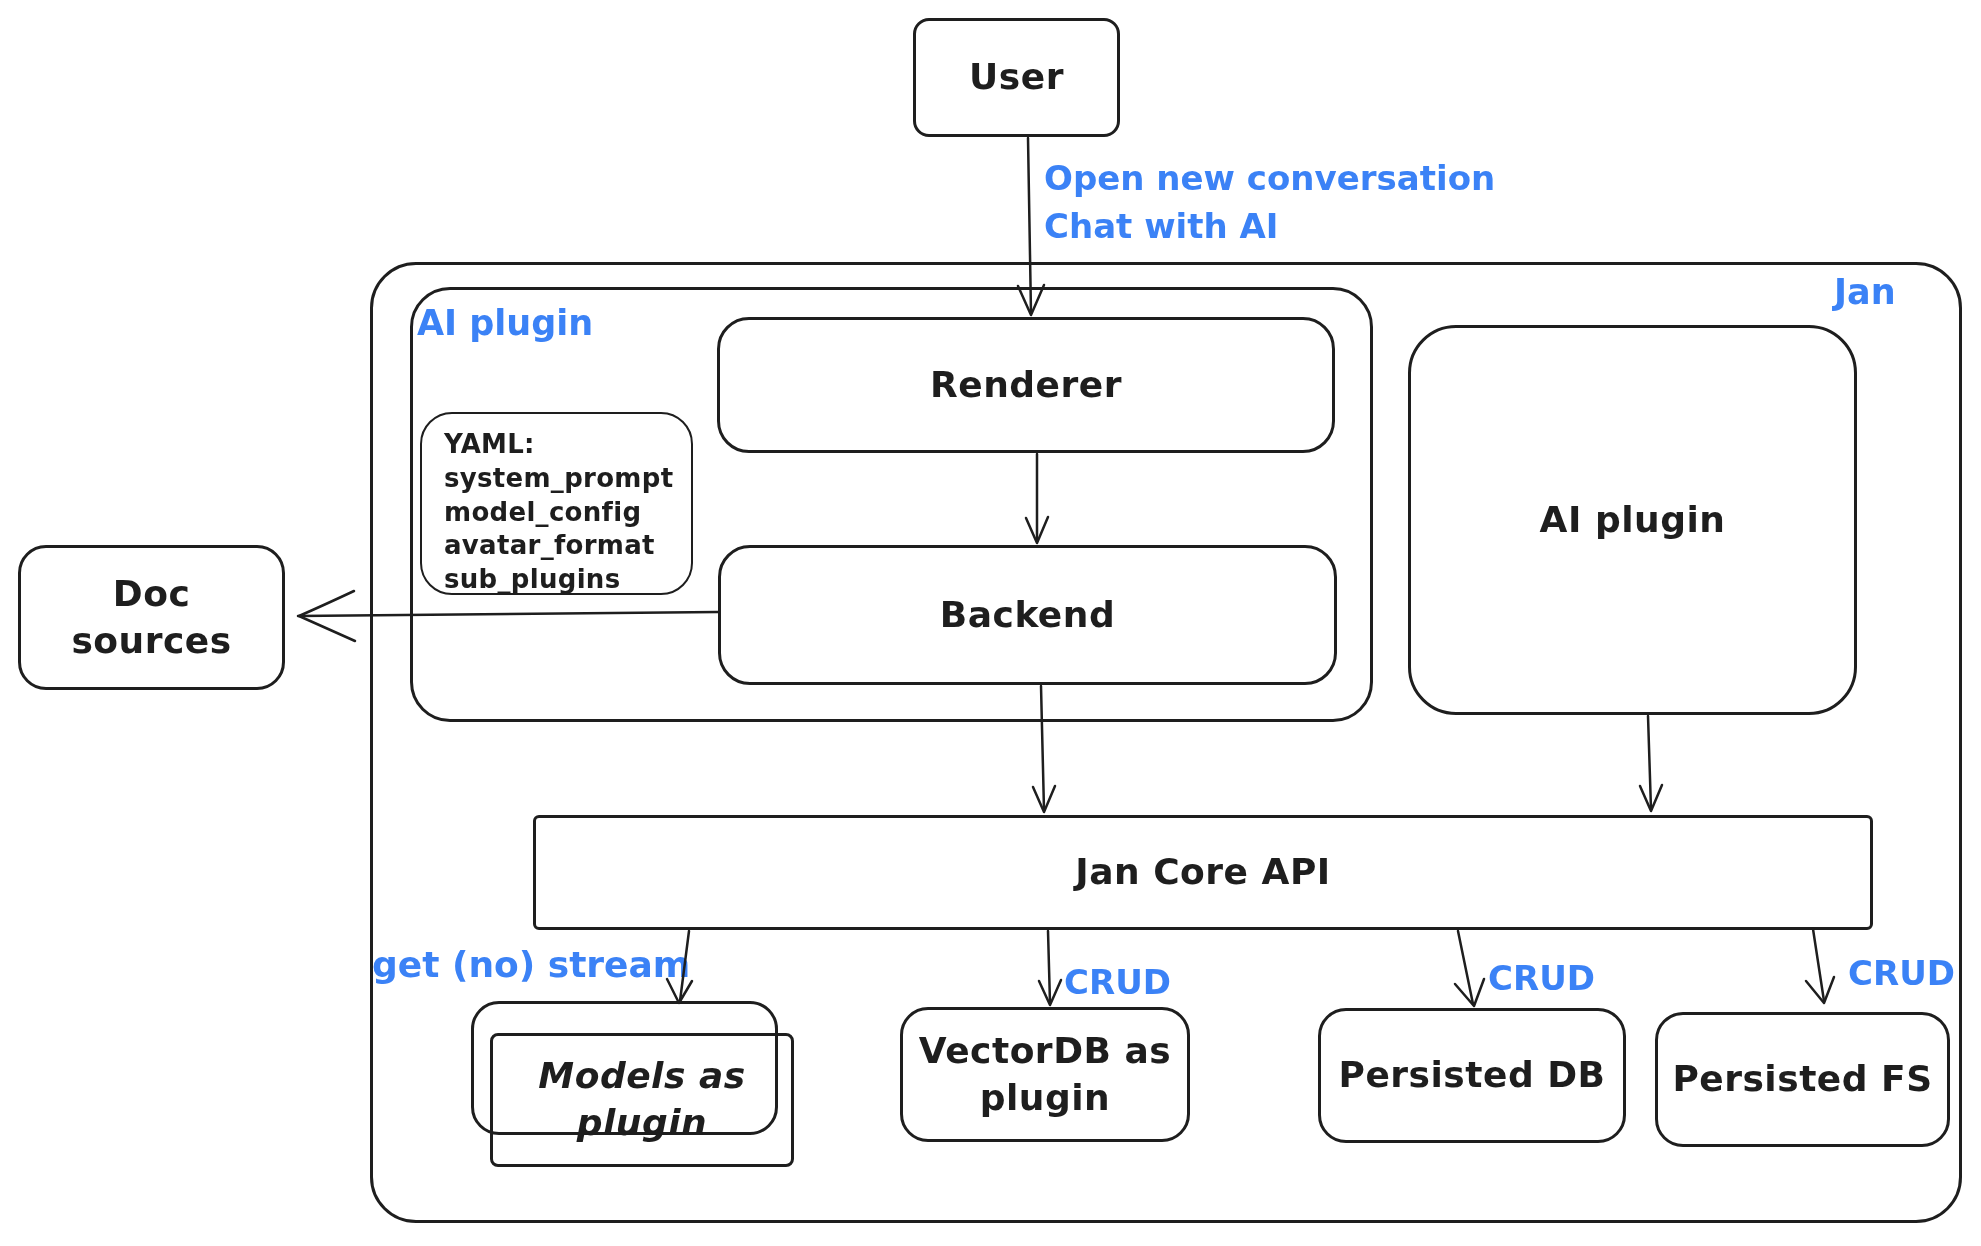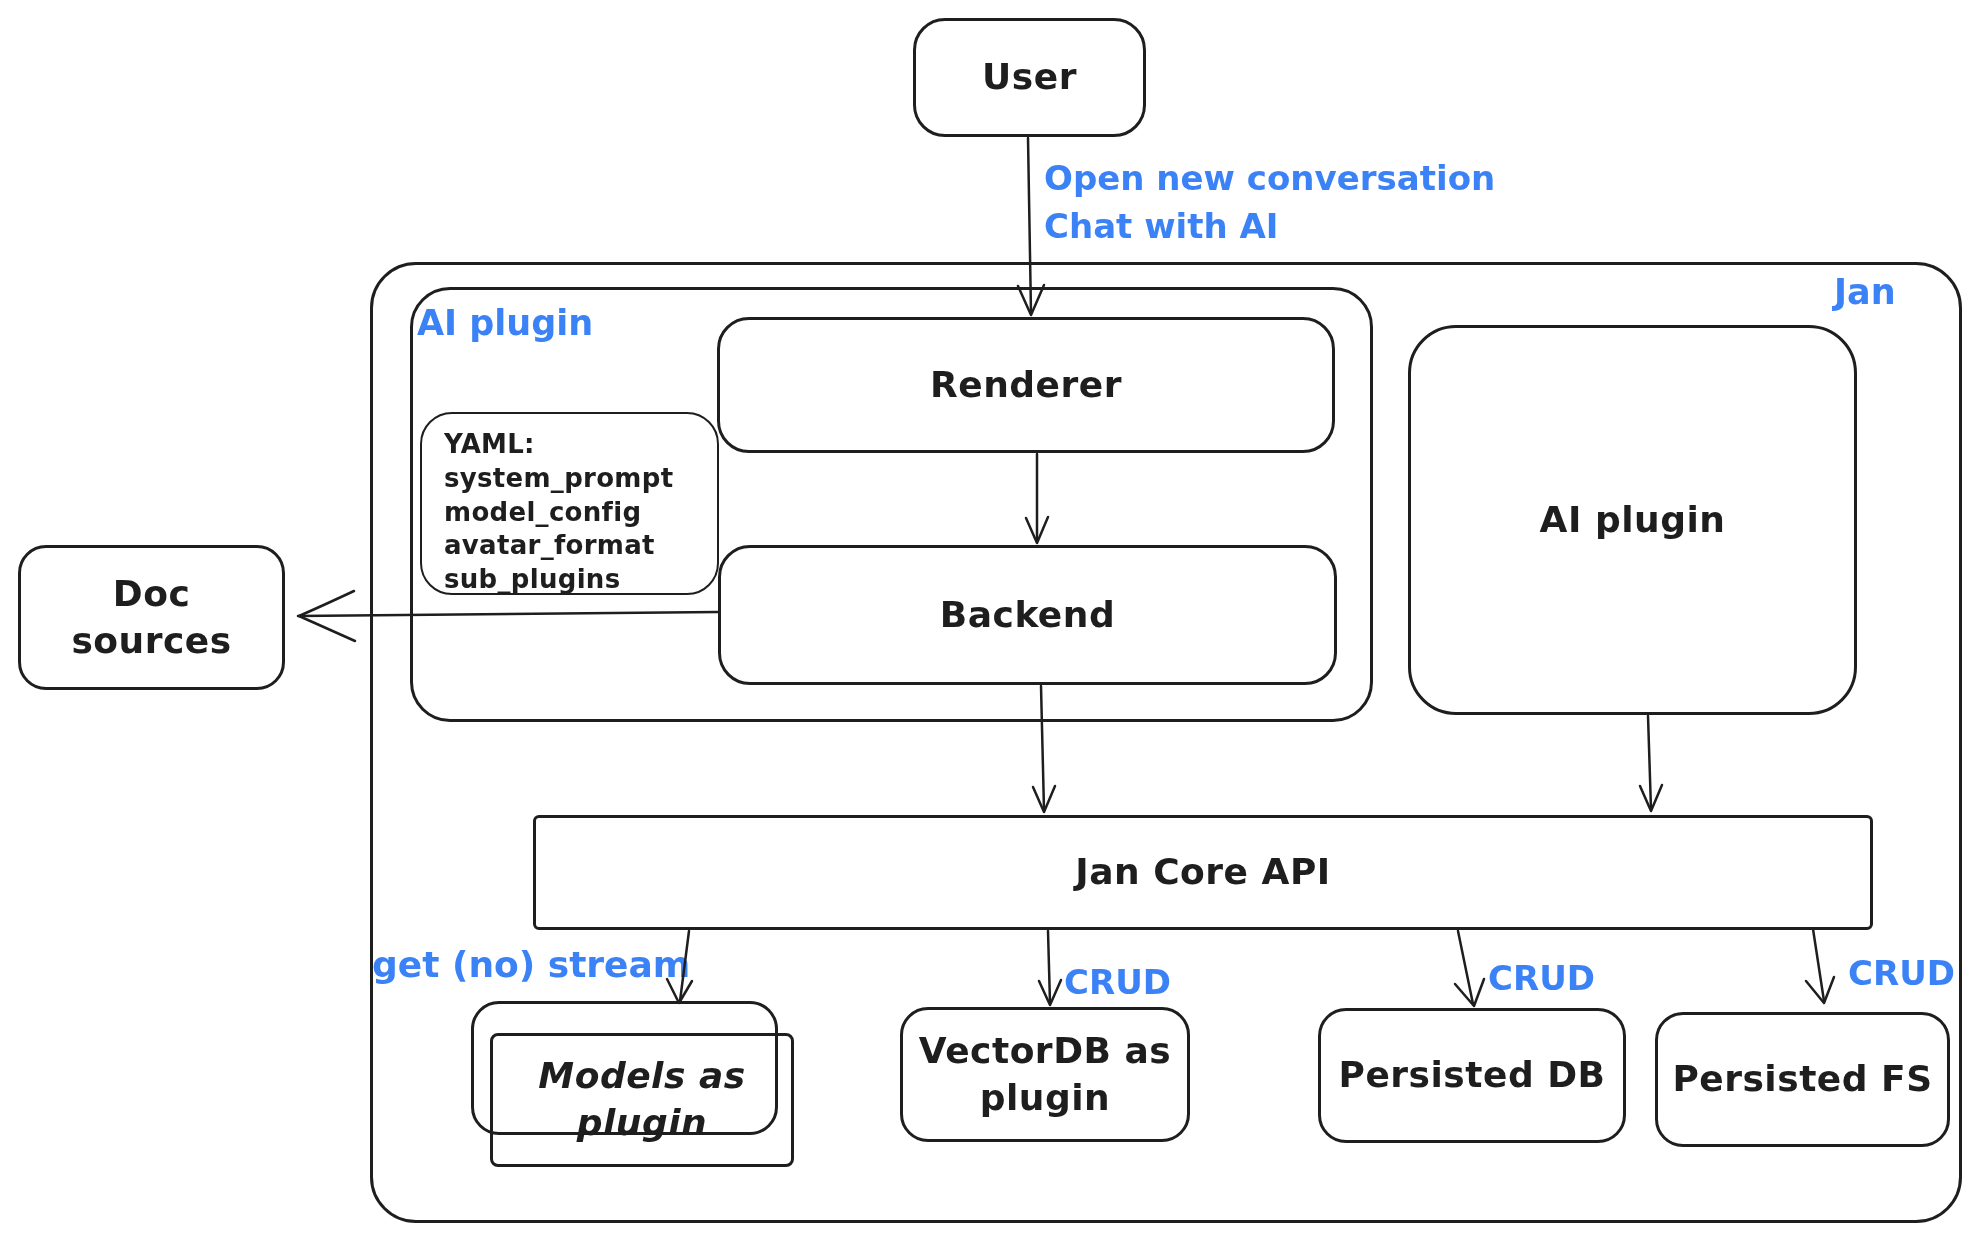--- a/index.html
+++ b/index.html
@@ -45,29 +45,29 @@
 <body>
 
 <div class="canvas">
 
   <div class="node container-box" style="left:370px;top:262px;width:1592px;height:961px;border-radius:46px;"></div>
   <div class="floating-label corner-label" style="left:1834px;top:272px;">Jan</div>
 
   <div class="node container-box" style="left:410px;top:287px;width:963px;height:435px;border-radius:40px;"></div>
   <div class="floating-label corner-label" style="left:417px;top:303px;">AI plugin</div>
 
-  <div class="node" style="left:913px;top:18px;width:233px;height:119px;border-radius:32px;">
+  <div class="node" style="left:913px;top:18px;width:207px;height:119px;border-radius:16px;">
     <div class="node-label">User</div>
   </div>
 
   <div class="node" style="left:717px;top:317px;width:618px;height:136px;border-radius:32px;">
     <div class="node-label">Renderer</div>
   </div>
 
-  <div class="note-box" style="left:420px;top:412px;width:299px;height:183px;border-radius:32px;">
+  <div class="note-box" style="left:420px;top:412px;width:273px;height:183px;border-radius:32px;">
     <div class="note-lines">
       <div>YAML:</div>
       <div>system_prompt</div>
       <div>model_config</div>
       <div>avatar_format</div>
       <div>sub_plugins</div>
     </div>
   </div>
 
   <div class="node" style="left:718px;top:545px;width:619px;height:140px;border-radius:32px;">

